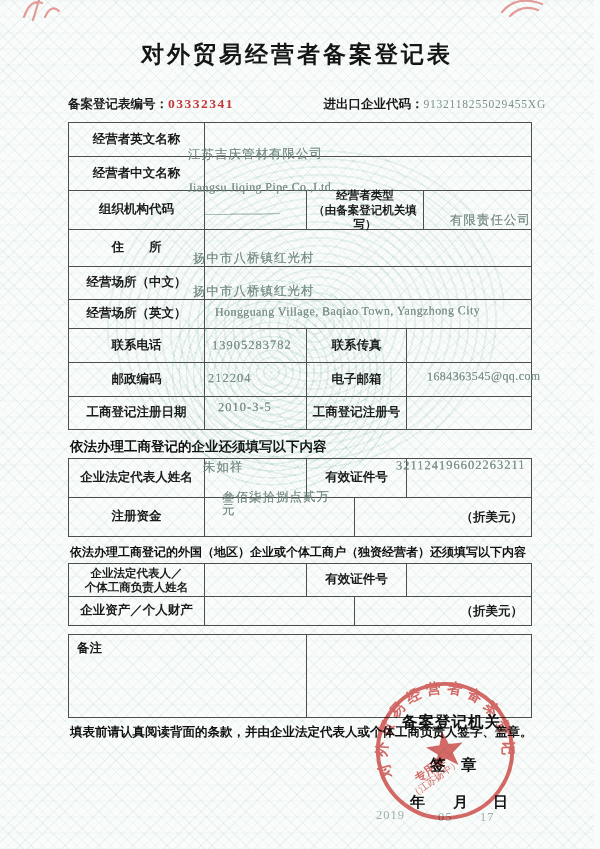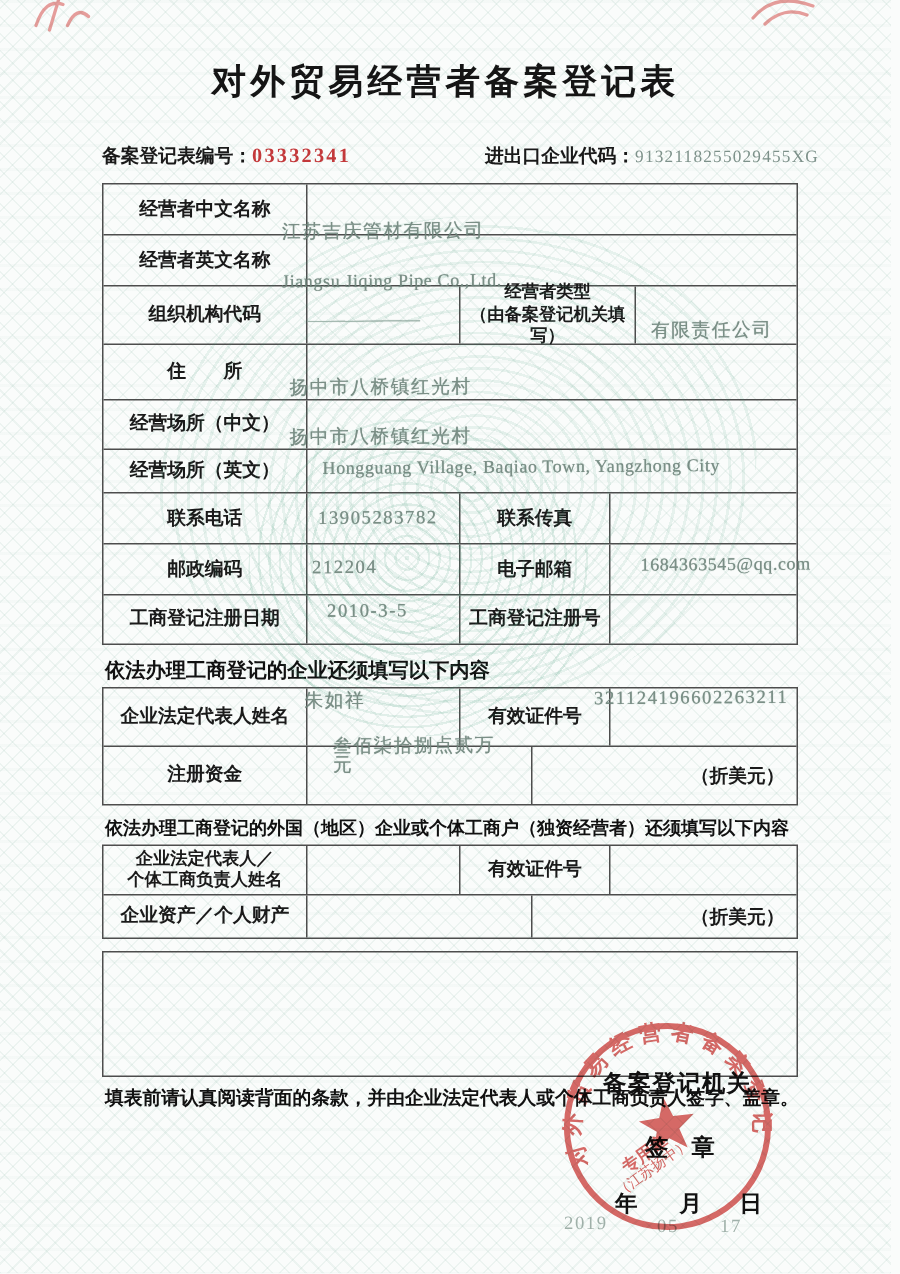--- a/index.html
+++ b/index.html
@@ -90,25 +90,25 @@
     <div>
       <span class="lbl">备案登记表编号：</span><span class="regno">03332341</span>
     </div>
     <div>
       <span class="lbl">进出口企业代码：</span><span class="iecode">9132118255029455XG</span>
     </div>
   </div>
 
   <div class="tbl" style="margin-top:10px;">
     <div class="row" style="height:33px;">
+      <div class="cell lab" style="width:135px;">经营者英文名称</div>
+      <div class="cell" style="width:329px;"></div>
+    </div>
+    <div class="row" style="height:33px;">
       <div class="cell lab" style="width:135px;">经营者中文名称</div>
-      <div class="cell" style="width:329px;"></div>
-    </div>
-    <div class="row" style="height:33px;">
-      <div class="cell lab" style="width:135px;">经营者英文名称</div>
       <div class="cell" style="width:329px;"></div>
     </div>
     <div class="row" style="height:38px;">
       <div class="cell lab" style="width:135px;">组织机构代码</div>
       <div class="cell" style="width:102px;"></div>
       <div class="cell lab sm" style="width:117px;flex-direction:column;">
         <span>经营者类型</span>
         <span>（由备案登记机关填写）</span>
       </div>
       <div class="cell" style="width:110px;"></div>
@@ -173,30 +173,33 @@
     </div>
     <div class="row" style="height:28px;">
       <div class="cell lab" style="width:135px;">企业资产／个人财产</div>
       <div class="cell" style="width:150px;"></div>
       <div class="cell right-lab" style="width:179px;">（折美元）</div>
     </div>
   </div>
 
   <div class="tbl remarks">
     <div class="row" style="height:82px;">
+      <div class="cell lab" style="width:237px;">
+          <span>备注</span>
+        </div>
       <div class="cell" style="width:227px;"></div>
     </div>
   </div>
 
   <div class="footer-note">填表前请认真阅读背面的条款，并由企业法定代表人或个体工商负责人签字、盖章。</div>
 
   <span class="typed" style="left:188px;top:146px;">江苏吉庆管材有限公司</span>
   <span class="typed en" style="left:188px;top:180px;">Jiangsu Jiqing Pipe Co.,Ltd.</span>
   <span class="typed dash" style="left:205px;top:206px;">――――――</span>
-  <span class="typed" style="left:434px;top:212px;">有限责任公司</span>
+  <span class="typed" style="left:450px;top:212px;">有限责任公司</span>
   <span class="typed" style="left:193px;top:250px;">扬中市八桥镇红光村</span>
   <span class="typed" style="left:193px;top:283px;">扬中市八桥镇红光村</span>
   <span class="typed en" style="left:215px;top:304px;">Hongguang Village, Baqiao Town, Yangzhong City</span>
   <span class="typed" style="left:212px;top:338px;">13905283782</span>
   <span class="typed" style="left:208px;top:371px;">212204</span>
   <span class="typed en" style="left:427px;top:369px;">1684363545@qq.com</span>
   <span class="typed" style="left:218px;top:400px;">2010-3-5</span>
   <span class="typed" style="left:203px;top:459px;">朱如祥</span>
   <span class="typed" style="left:396px;top:458px;text-align:right;">321124196602263211</span>
   <span class="typed" style="left:222px;top:489px;">叁佰柒拾捌点贰万</span>

